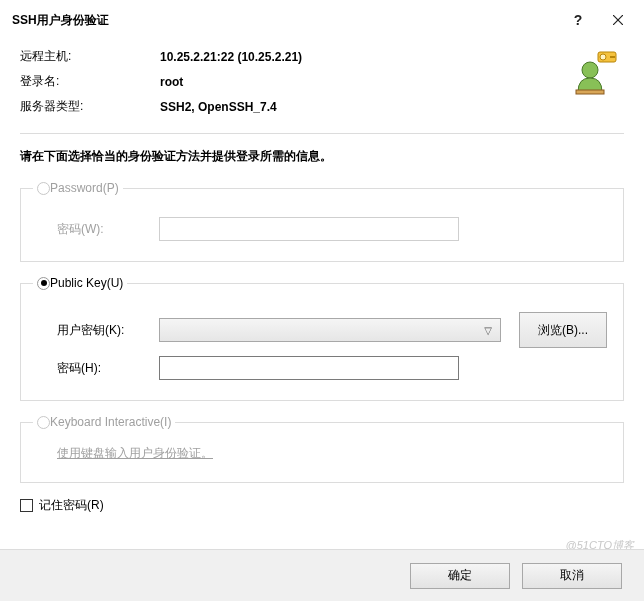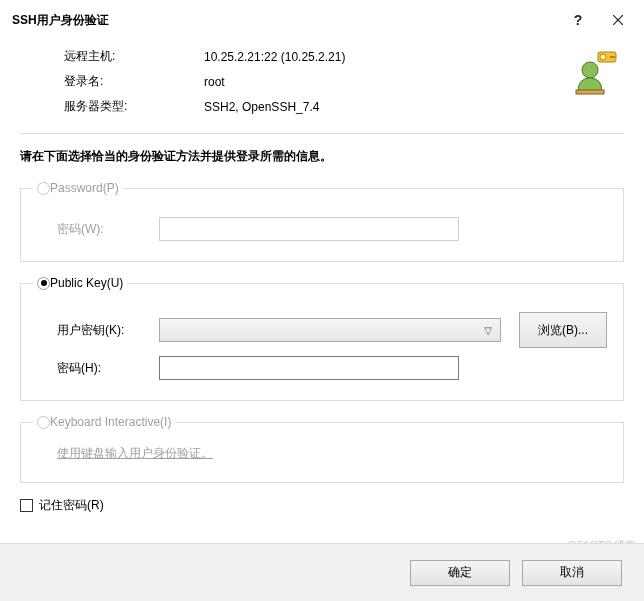--- a/index.html
+++ b/index.html
@@ -29,24 +29,23 @@
       font-family: "Segoe UI", sans-serif;
       font-size: 14px;
       color: #222;
     }
     .titlebar-btn.close svg { width: 10px; height: 10px; }
     .content { padding: 8px 20px 0 20px; }
     .info-row {
       display: flex;
       align-items: center;
       margin-bottom: 8px;
-      margin-left: 44px;
     }
     .info-label { width: 140px; font-size: 12px; }
-    .info-value { font-weight: normal; font-size: 12px; }
+    .info-value { font-weight: bold; font-size: 12px; }
     .info-block { display: flex; flex-direction: column; flex: 1; }
     .info-icon-col { width: 56px; display:flex; align-items:flex-start; justify-content:center; }
     .info-wrap { display:flex; }
     .auth-icon {
       width: 48px; height: 48px;
     }
     .divider {
       border: none;
       border-top: 1px solid #dcdcdc;
       margin: 10px 0 14px 0;
@@ -111,21 +110,21 @@
     .remember-row {
       display:flex; align-items:center; gap:6px;
       margin: 6px 0 0 0;
     }
     .checkbox {
       width:13px; height:13px; border:1px solid #333; background:#fff;
     }
     .button-bar {
       position:absolute;
       bottom:0; left:0; right:0;
-      height:58px;
+      height:52px;
       background:#f0f0f0;
       border-top:1px solid #dcdcdc;
       display:flex;
       align-items:center;
       justify-content:flex-end;
       gap:12px;
       padding-right:22px;
     }
     .dlg-btn {
       width:100px; height:26px;

